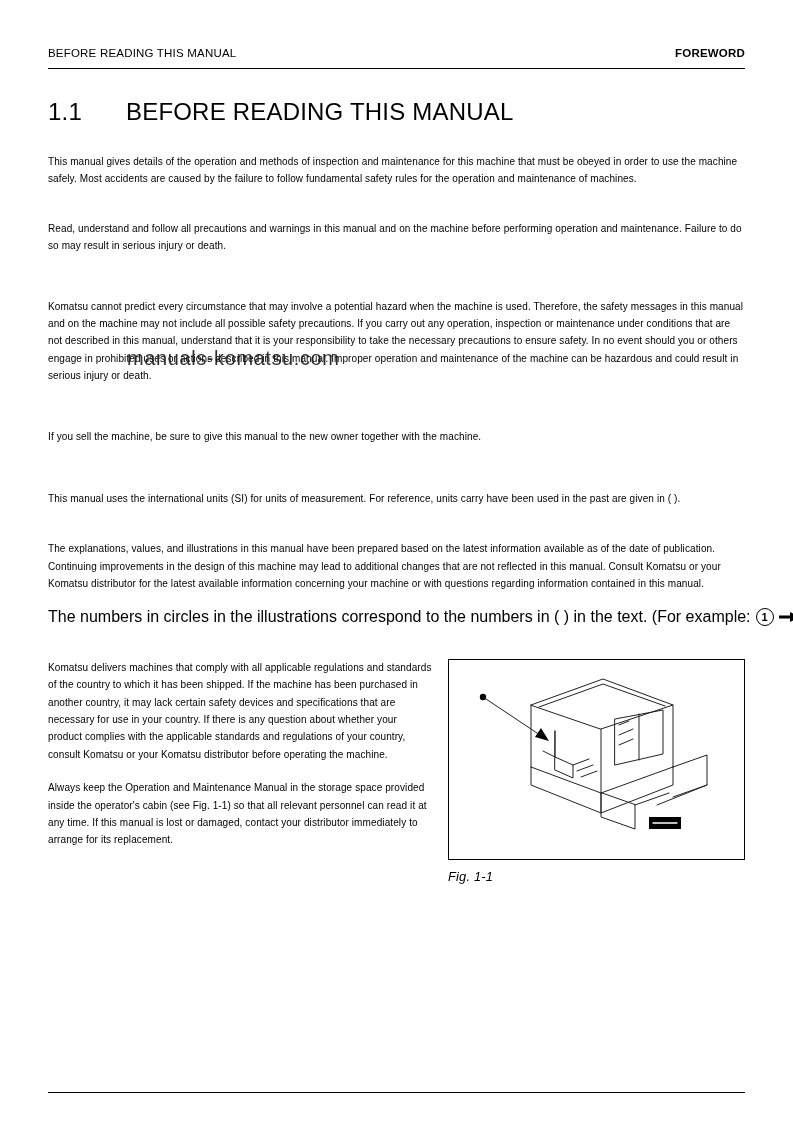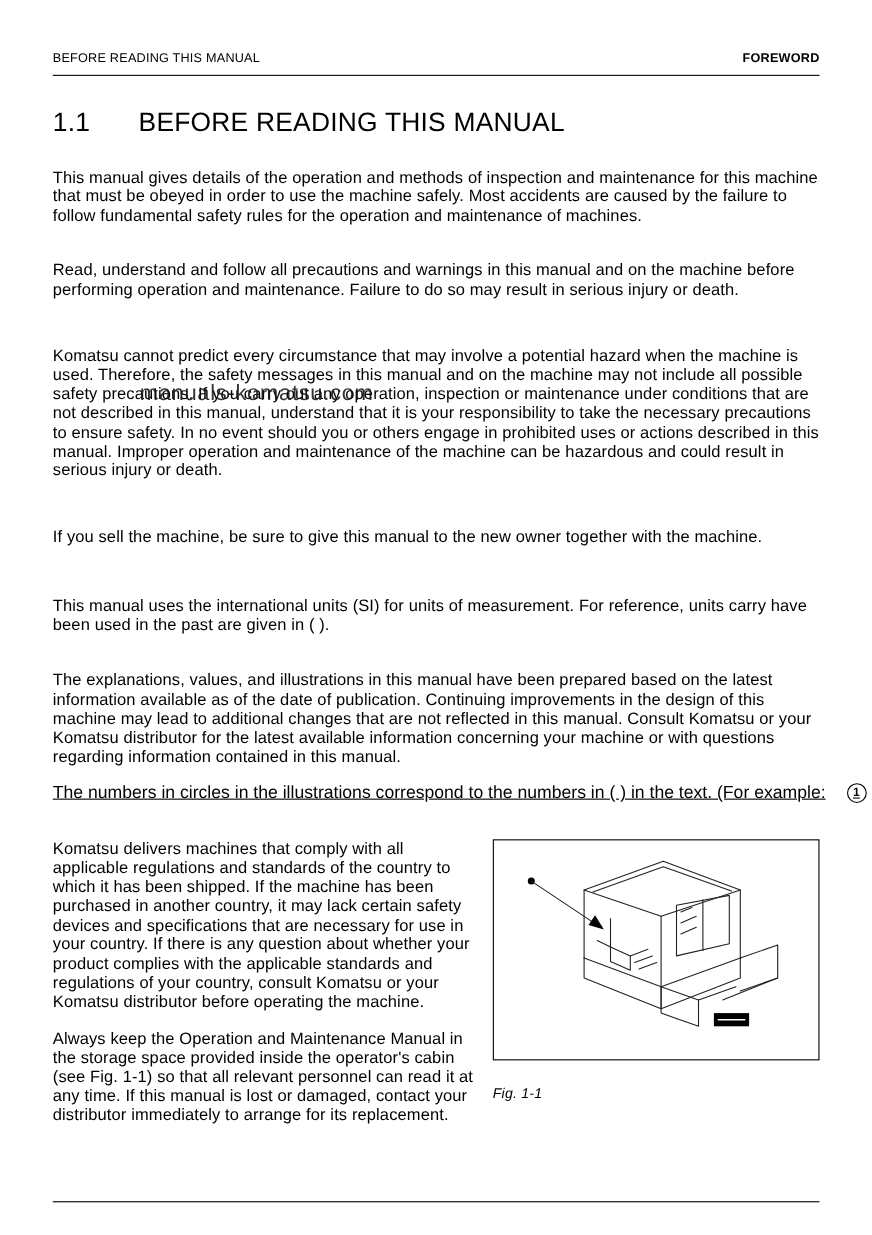--- a/index.html
+++ b/index.html
@@ -33,38 +33,37 @@
   h1.section-title {
     margin-top: 29px;
     font-size: 24px;
     font-weight: normal;
     letter-spacing: 0.2px;
     display: flex;
   }
   h1.section-title .num { margin-right: 44px; }
 
   p.body-text {
-    font-size: 15px;
+    font-size: 10px;
     line-height: 17.4px;
     letter-spacing: 0.1px;
   }
   .mt-p1 { margin-top: 27px; }
   .mt-p2 { margin-top: 32px; }
   .mt-p3 { margin-top: 43px; }
   .mt-p4 { margin-top: 43px; }
   .mt-p5 { margin-top: 45px; }
   .mt-p6 { margin-top: 33px; }
   .mt-p7 { margin-top: 15px; }
 
   .example-line {
     display: flex;
     align-items: center;
     white-space: nowrap;
-    gap: 19px;
-    text-decoration: underline;
+    gap: 5px;
   }
   .circle-num {
     display: inline-flex;
     align-items: center;
     justify-content: center;
     width: 18px;
     height: 18px;
     border: 1.7px solid #000;
     border-radius: 50%;
     font-size: 11px;
@@ -82,21 +81,21 @@
   .col-right { width: 297px; margin-left: auto; }
 
   .fig-box {
     border: 1.3px solid #000;
     width: 297px;
     height: 201px;
     padding: 5px 4px;
     background: #fff;
   }
   .fig-caption {
-    margin-top: 22px;
+    margin-top: 9px;
     font-size: 12.8px;
     font-style: italic;
     letter-spacing: 0.2px;
   }
 
   .watermark {
     position: absolute;
     left: 127px;
     top: 347px;
     font-size: 20px;

